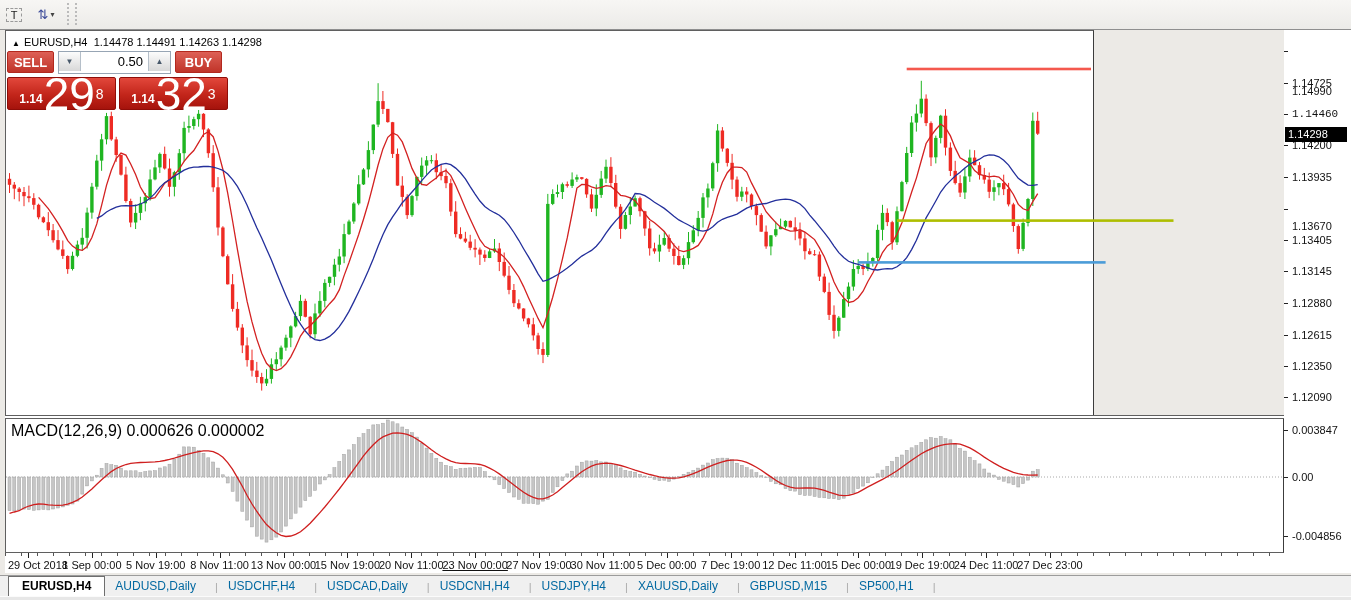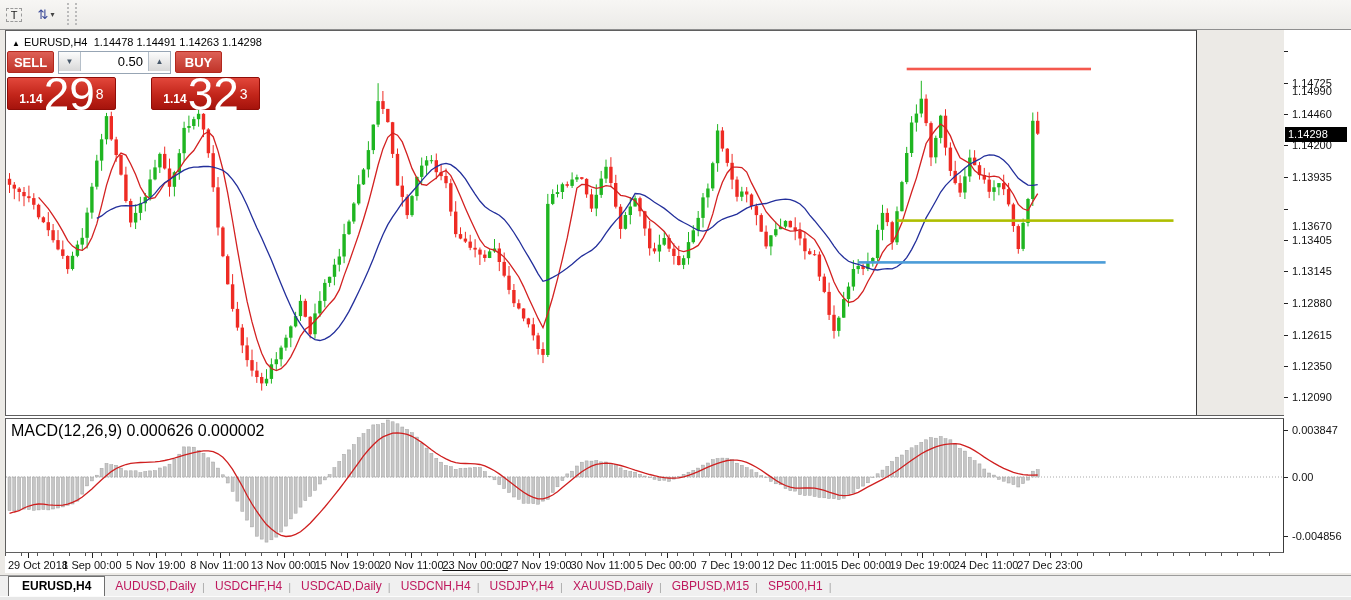--- a/index.html
+++ b/index.html
@@ -15,21 +15,21 @@
   .arrowglyph{font-size:13px;color:#3b4a99;}
   .caret{font-size:8px;color:#444;margin-left:2px;}
   .vsep{width:5px;height:24px;margin:0 3px;
         background:repeating-linear-gradient(#bbb 0,#bbb 2px,transparent 2px,transparent 4px);
         width:2px;}
   .tfbar{display:flex;align-items:center;margin-left:6px;}
   .tfbtn{min-width:30px;padding:3px 6px;margin:0 1px;text-align:center;font-size:12px;color:#3c3c3c;
          border:1px solid transparent;cursor:default;}
   .tfbtn.active{background:#f6f5f9;border:1px solid #a9a9a9;box-shadow:inset 0 0 0 1px #dcdcdc;}
   
-  #main-pane{position:absolute;left:5px;top:30px;width:1192px;height:385px;background:#fff;
+  #main-pane{position:absolute;left:5px;top:30px;width:1089px;height:385px;background:#fff;
              border-left:1px solid #5f5f5f;border-top:1px solid #5f5f5f;border-right:1px solid #3c3c3c;box-sizing:border-box;}
   #splitter{position:absolute;left:5px;top:415px;width:1279px;height:4px;background:#fff;
             border-top:1px solid #5f5f5f;border-bottom:1px solid #5f5f5f;box-sizing:border-box;}
   #macd-pane{position:absolute;left:5px;top:419px;width:1279px;height:134px;background:#fff;
              border-left:1px solid #5f5f5f;border-right:1px solid #3c3c3c;border-bottom:1px solid #5f5f5f;box-sizing:border-box;}
   #msvg,#csvg{position:absolute;left:0;top:0;}
   
   #scale-col{position:absolute;left:1284px;top:30px;width:67px;height:543px;background:#fff;}
   .ptick{position:absolute;left:0;width:4px;height:1px;background:#222;}
   .plabel{position:absolute;left:8px;font-size:11px;color:#111;white-space:nowrap;}
@@ -44,37 +44,37 @@
   .tp-row1{position:absolute;left:0;top:0;height:23px;display:flex;}
   .tp-btn{width:47px;height:22px;line-height:22px;text-align:center;color:#fff;font-size:13px;font-weight:bold;
           background:linear-gradient(#dd6056,#c03429);border-radius:2px;border:1px solid #b3281e;box-sizing:border-box;}
   .volbox{display:flex;height:21px;margin:0 4px;border:1px solid #97a5b4;background:#fff;}
   .volarrow{width:21px;height:19px;background:linear-gradient(#fcfcfc,#d8d8d8);border:0;
             font-size:8px;color:#47586a;text-align:center;line-height:19px;}
   .volarrow.left{border-right:1px solid #b5bfc9;}
   .volarrow.right{border-left:1px solid #b5bfc9;}
   #vol-input{width:62px;height:19px;border:0;font-size:13px;text-align:right;padding:0 5px 0 0;outline:none;
              font-family:"Liberation Sans",sans-serif;}
-  .tp-row2{position:absolute;left:0;top:26px;display:flex;gap:32px;}
+  .tp-row2{position:absolute;left:0;top:26px;display:flex;}
   .bigbox{width:109px;height:33px;border-radius:2px;color:#fff;display:flex;align-items:baseline;justify-content:center;
           background:linear-gradient(#e2473b,#c2251a 55%,#a5130c);border:1px solid #8f0d08;box-sizing:border-box;padding-top:1px;}
   .bigbox .bf{font-size:12px;font-weight:bold;align-self:center;margin-top:10px;}
   .bigbox .pips{font-size:46px;line-height:30px;font-weight:400;margin-left:1px;}
   .bigbox .pipette{font-size:14px;position:relative;top:-11px;margin-left:1px;}
   .bigbox + .bigbox{margin-left:3px;}
   
   #time-axis{position:absolute;left:5px;top:553px;width:1279px;height:20px;background:#fff;}
   #time-axis .minor{position:absolute;left:0;top:0;width:1279px;height:3px;
      background:repeating-linear-gradient(90deg,#555 0,#555 1px,transparent 1px,transparent 16px);}
   .ttick{position:absolute;top:0;width:1px;height:5px;background:#222;}
   .tlabel{position:absolute;top:6px;font-size:11px;color:#111;white-space:nowrap;transform:translateX(-50%);}
   
   #tabbar{position:absolute;left:0;top:575px;width:1351px;height:21px;background:#f0f0f0;
           border-top:1px solid #9c9c9c;display:flex;align-items:flex-end;padding-left:8px;box-sizing:border-box;}
-  .tab{font-size:12px;color:#be185d;padding:2px 6px 3px 10px;white-space:nowrap;}
+  .tab{font-size:12px;color:#0369a1;padding:2px 19px 3px 10px;white-space:nowrap;}
   .tab.active{background:#fff;border:1px solid #6e6e6e;border-bottom:1px solid #fff;color:#000;font-weight:bold;
               padding:2px 13px 3px 13px;position:relative;top:1px;}
   .tabsep{color:#aaa;font-size:11px;padding-bottom:3px;}
   #bottom-strip{position:absolute;left:0;top:596px;width:1351px;height:4px;background:#e7e7e7;border-top:1px solid #fbfbfb;}
 </style>
 </head>
 <body>
 
 <div class="toolbar">
   <div class="tool">
@@ -776,21 +776,21 @@
     </svg>
   <div id="macd-label">MACD(12,26,9) 0.000626 0.000002</div>
 </div>
 
 <div id="scale-col">
     <div class="ptick" style="top: 21.1302px;"></div>
     <div class="plabel" style="top: 15.1302px; margin-top: 40px;">1.14990</div>
     <div class="ptick" style="top: 52.7619px;"></div>
     <div class="plabel" style="top: 46.7619px;">1.14725</div>
     <div class="ptick" style="top: 84.3937px;"></div>
-    <div class="plabel" style="top: 78.3937px;">1.14460</div>
+    <div class="plabel" style="top: 78.3937px; font-family: Liberation Mono, monospace;">1.14460</div>
     <div class="ptick" style="top: 115.429px;"></div>
     <div class="plabel" style="top: 109.429px;">1.14200</div>
     <div class="ptick" style="top: 147.06px;"></div>
     <div class="plabel" style="top: 141.06px;">1.13935</div>
     <div class="ptick" style="top: 178.692px;"></div>
     <div class="plabel" style="top: 190px;">1.13670</div>
     <div class="ptick" style="top: 210.324px;"></div>
     <div class="plabel" style="top: 204.324px;">1.13405</div>
     <div class="ptick" style="top: 241.359px;"></div>
     <div class="plabel" style="top: 235.359px;">1.13145</div>

